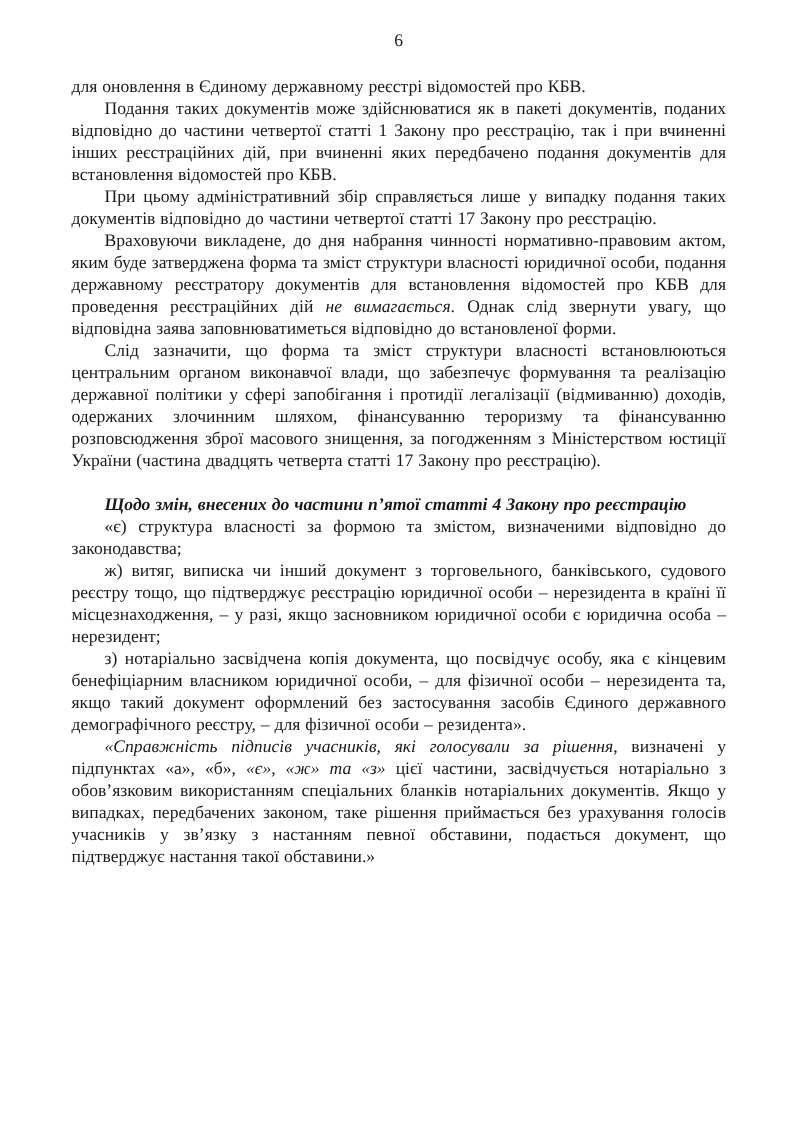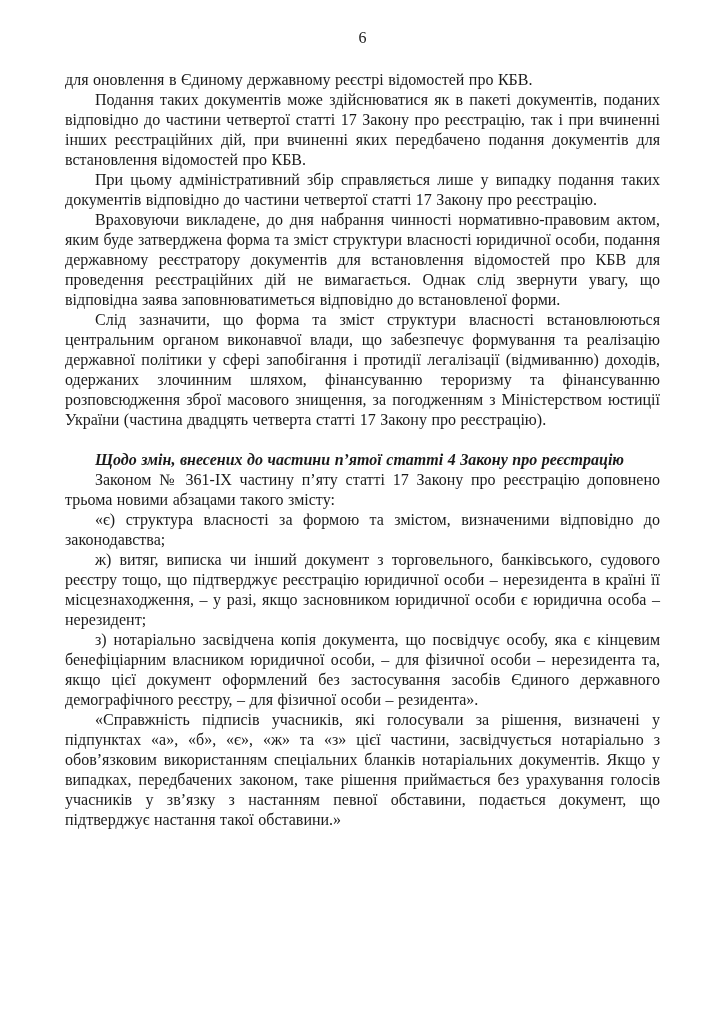--- a/index.html
+++ b/index.html
@@ -28,34 +28,33 @@
     text-align: justify;
     text-indent: 30px;
     word-spacing: 0.5px;
   }
   .content p.no-indent { text-indent: 0; }
   .content p.heading {
     font-weight: bold;
     font-style: italic;
     margin-top: 20px;
   }
-  .seg-italic { }
+  .seg-italic { font-style: italic; }
   .seg-bold-italic { font-style: italic; font-weight: bold; }
 </style>
 </head>
 <body>
 
 <div class="page">
   <div class="page-number">6</div>
   <div class="content">
       <p class="no-indent"><span>для оновлення в Єдиному державному реєстрі відомостей про КБВ.</span></p>
-      <p><span>Подання таких документів може здійснюватися як в пакеті документів, поданих відповідно до частини четвертої статті 17 Закону про реєстрацію, так і при вчиненні інших реєстраційних дій, при вчиненні яких передбачено подання документів для встановлення відомостей про КБВ.</span></p>
+      <p><span>Подання таких документів може здійснюватися як в пакеті документів, поданих відповідно до частини четвертої статті 1 Закону про реєстрацію, так і при вчиненні інших реєстраційних дій, при вчиненні яких передбачено подання документів для встановлення відомостей про КБВ.</span></p>
       <p><span>При цьому адміністративний збір справляється лише у випадку подання таких документів відповідно до частини четвертої статті 17 Закону про реєстрацію.</span></p>
       <p><span>Враховуючи викладене, до дня набрання чинності нормативно-правовим актом, яким буде затверджена форма та зміст структури власності юридичної особи, подання державному реєстратору документів для встановлення відомостей про КБВ для проведення реєстраційних дій </span><span class="seg-italic">не вимагається</span><span>. Однак слід звернути увагу, що відповідна заява заповнюватиметься відповідно до встановленої форми.</span></p>
       <p><span>Слід зазначити, що форма та зміст структури власності встановлюються центральним органом виконавчої влади, що забезпечує формування та реалізацію державної політики у сфері запобігання і протидії легалізації (відмиванню) доходів, одержаних злочинним шляхом, фінансуванню тероризму та фінансуванню розповсюдження зброї масового знищення, за погодженням з Міністерством юстиції України (частина двадцять четверта статті 17 Закону про реєстрацію).</span></p>
       <p class="heading"><span class="seg-bold-italic">Щодо змін, внесених до частини п’ятої статті 4 Закону про реєстрацію</span></p>
-      <p><span>Законом № 361-IX частину п’яту статті 17 Закону про реєстрацію доповнено трьома новими абзацами такого змісту:</span></p>
       <p><span>«є) структура власності за формою та змістом, визначеними відповідно до законодавства;</span></p>
       <p><span>ж) витяг, виписка чи інший документ з торговельного, банківського, судового реєстру тощо, що підтверджує реєстрацію юридичної особи – нерезидента в країні її місцезнаходження, – у разі, якщо засновником юридичної особи є юридична особа – нерезидент;</span></p>
-      <p><span>з) нотаріально засвідчена копія документа, що посвідчує особу, яка є кінцевим бенефіціарним власником юридичної особи, – для фізичної особи – нерезидента та, якщо цієї документ оформлений без застосування засобів Єдиного державного демографічного реєстру, – для фізичної особи – резидента».</span></p>
+      <p><span>з) нотаріально засвідчена копія документа, що посвідчує особу, яка є кінцевим бенефіціарним власником юридичної особи, – для фізичної особи – нерезидента та, якщо такий документ оформлений без застосування засобів Єдиного державного демографічного реєстру, – для фізичної особи – резидента».</span></p>
       <p><span class="seg-italic">«Справжність підписів учасників, які голосували за рішення</span><span>, визначені у підпунктах «а», «б», </span><span class="seg-italic">«є», «ж» та «з»</span><span> цієї частини, засвідчується нотаріально з обов’язковим використанням спеціальних бланків нотаріальних документів. Якщо у випадках, передбачених законом, таке рішення приймається без урахування голосів учасників у зв’язку з настанням певної обставини, подається документ, що підтверджує настання такої обставини.»</span></p>
     </div>
 </div>
 
 </body></html>

